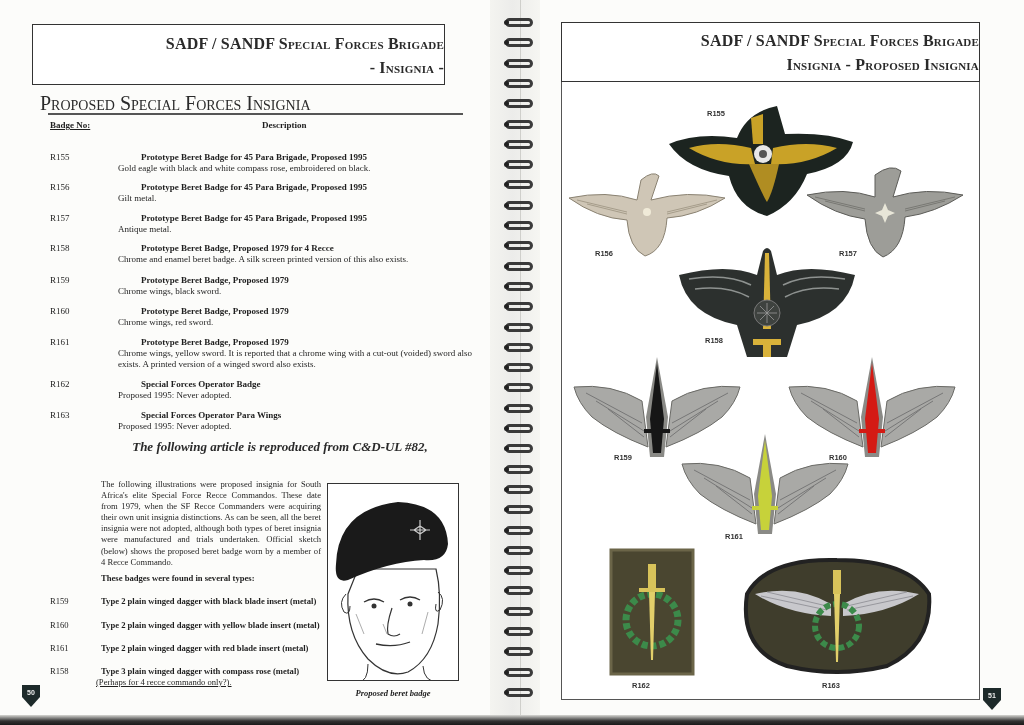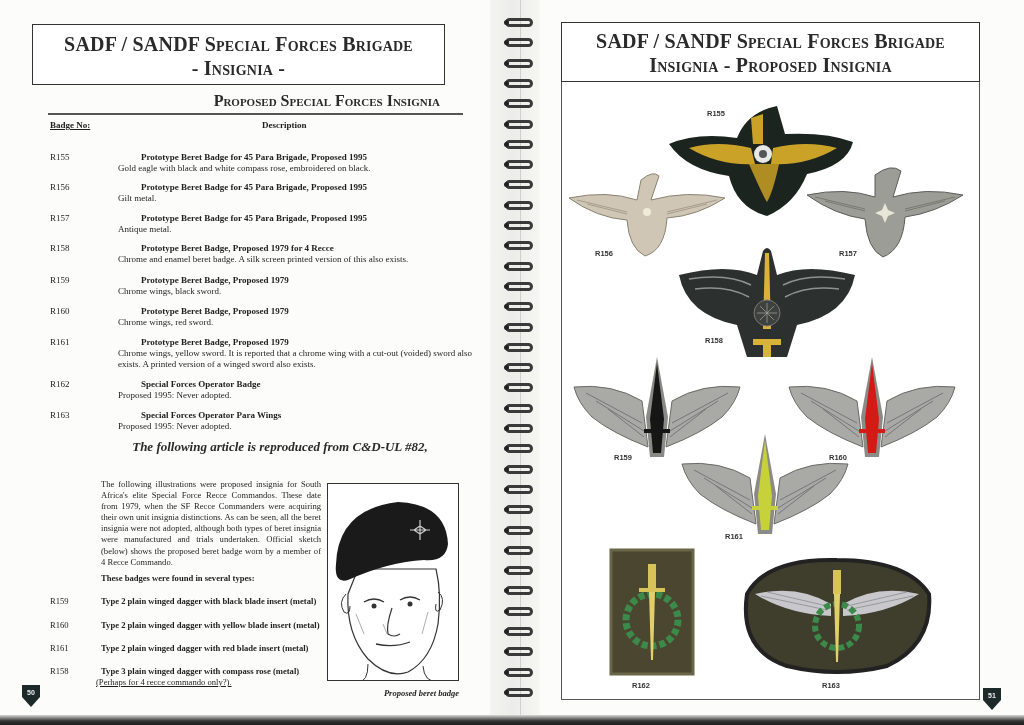--- a/index.html
+++ b/index.html
@@ -7,46 +7,46 @@
   body { position: relative; font-family: "Liberation Serif", "DejaVu Serif", serif; color: #1e1e1e; }
 
   .spread { position: absolute; left: 0; top: 0; width: 1024px; height: 725px; background: #fbfbf8; }
   .bottom-edge { position: absolute; left: 0; right: 0; bottom: 0; height: 10px; background: linear-gradient(#d8d8d4, #333 60%, #1a1a1a); }
 
   
   .page-left { position: absolute; left: 0; top: 0; width: 490px; height: 715px; background: #fcfcfa; }
   .page-right { position: absolute; left: 540px; top: 0; width: 484px; height: 715px; background: #fcfcfa; }
 
   .title-box { position: absolute; border: 1.5px solid #333; background: #fff; text-align: center; }
-  .title-box .line { font-weight: bold; font-size: 20px; letter-spacing: 0.2px; color: #2a2a2a; line-height: 24px; font-variant: small-caps; }
+  .title-box .line { font-weight: bold; font-size: 16px; letter-spacing: 0.2px; color: #2a2a2a; line-height: 24px; font-variant: small-caps; text-align: right; }
   .left-title { left: 32px; top: 24px; width: 413px; height: 61px; padding-top: 7px; }
   .right-title { left: 21px; top: 22px; width: 419px; height: 60px; padding-top: 6px; }
 
-  .section-head { position: absolute; left: 40px; top: 92px; width: 400px; text-align: right; font-weight: bold; font-variant: small-caps; font-size: 16px; color: #2a2a2a; }
+  .section-head { position: absolute; left: 40px; top: 92px; width: 400px; text-align: left; font-weight: normal; font-variant: small-caps; font-size: 20px; color: #2a2a2a; }
   .rule { position: absolute; left: 48px; top: 113px; width: 415px; height: 1.5px; background: #555; }
   .col-head { position: absolute; top: 120px; font-size: 9px; font-weight: bold; }
   .col-badge { left: 50px; text-decoration: underline; }
   .col-desc { left: 262px; }
 
   .entry { position: absolute; left: 50px; width: 420px; font-size: 9px; line-height: 11px; }
   .entry .code { position: absolute; left: 0; top: 0; width: 45px; }
   .entry .ttl { position: absolute; left: 51px; top: 0; font-weight: bold; white-space: nowrap; margin-left: 40px; }
   .entry .desc { position: absolute; left: 68px; top: 11px; width: 370px; }
 
   .article-head { position: absolute; left: 100px; top: 438px; width: 360px; text-align: center; font-weight: bold; font-style: italic; font-size: 13px; line-height: 17px; color: #2a2a2a; }
   .article-body { position: absolute; left: 101px; top: 479px; width: 220px; font-size: 8.6px; line-height: 11.1px; text-align: justify; }
   .article-sub { position: absolute; left: 101px; top: 573px; font-size: 8.6px; font-weight: bold; }
 
   .type-row { position: absolute; left: 50px; font-size: 8.6px; line-height: 11px; }
   .type-row .code { position: absolute; left: 0; top: 0; width: 45px; }
   .type-row .ttl { position: absolute; left: 51px; top: 0; font-weight: bold; white-space: nowrap; }
   .type-row .desc { position: absolute; left: 46px; top: 11px; white-space: nowrap; text-decoration: underline; }
 
   .sketch-frame { position: absolute; left: 327px; top: 483px; width: 132px; height: 198px; border: 1.2px solid #333; background: #fff; overflow: hidden; }
-  .sketch-caption { position: absolute; left: 327px; top: 688px; width: 132px; text-align: right; font-size: 8.5px; font-style: italic; font-weight: bold; }
+  .sketch-caption { position: absolute; left: 327px; top: 688px; width: 132px; text-align: center; font-size: 8.5px; font-style: italic; font-weight: bold; }
 
   .page-shield { position: absolute; width: 18px; height: 22px; background: #1d2a2a; clip-path: polygon(0 0, 100% 0, 100% 55%, 50% 100%, 0 55%); color: #eee; font-size: 7px; text-align: center; line-height: 15px; font-family: "Liberation Sans", sans-serif; font-weight: bold; }
   .shield-left { left: 22px; top: 685px; }
 
   
   .spine { position: absolute; left: 490px; top: 0; width: 50px; height: 715px; background: linear-gradient(90deg, #f4f4f0, #ececea 45%, #f6f6f2); }
   .spine .crease { position: absolute; left: 30px; top: 0; width: 1px; height: 715px; background: #cfcfcb; }
   .coil { position: absolute; left: 15px; width: 28px; height: 9px; border: 3px solid #3a3a3a; border-radius: 6px; background: transparent; }
   .coil::after { content: ""; position: absolute; left: -4px; top: -1px; width: 5px; height: 5px; background: #222; border-radius: 50%; }
 

